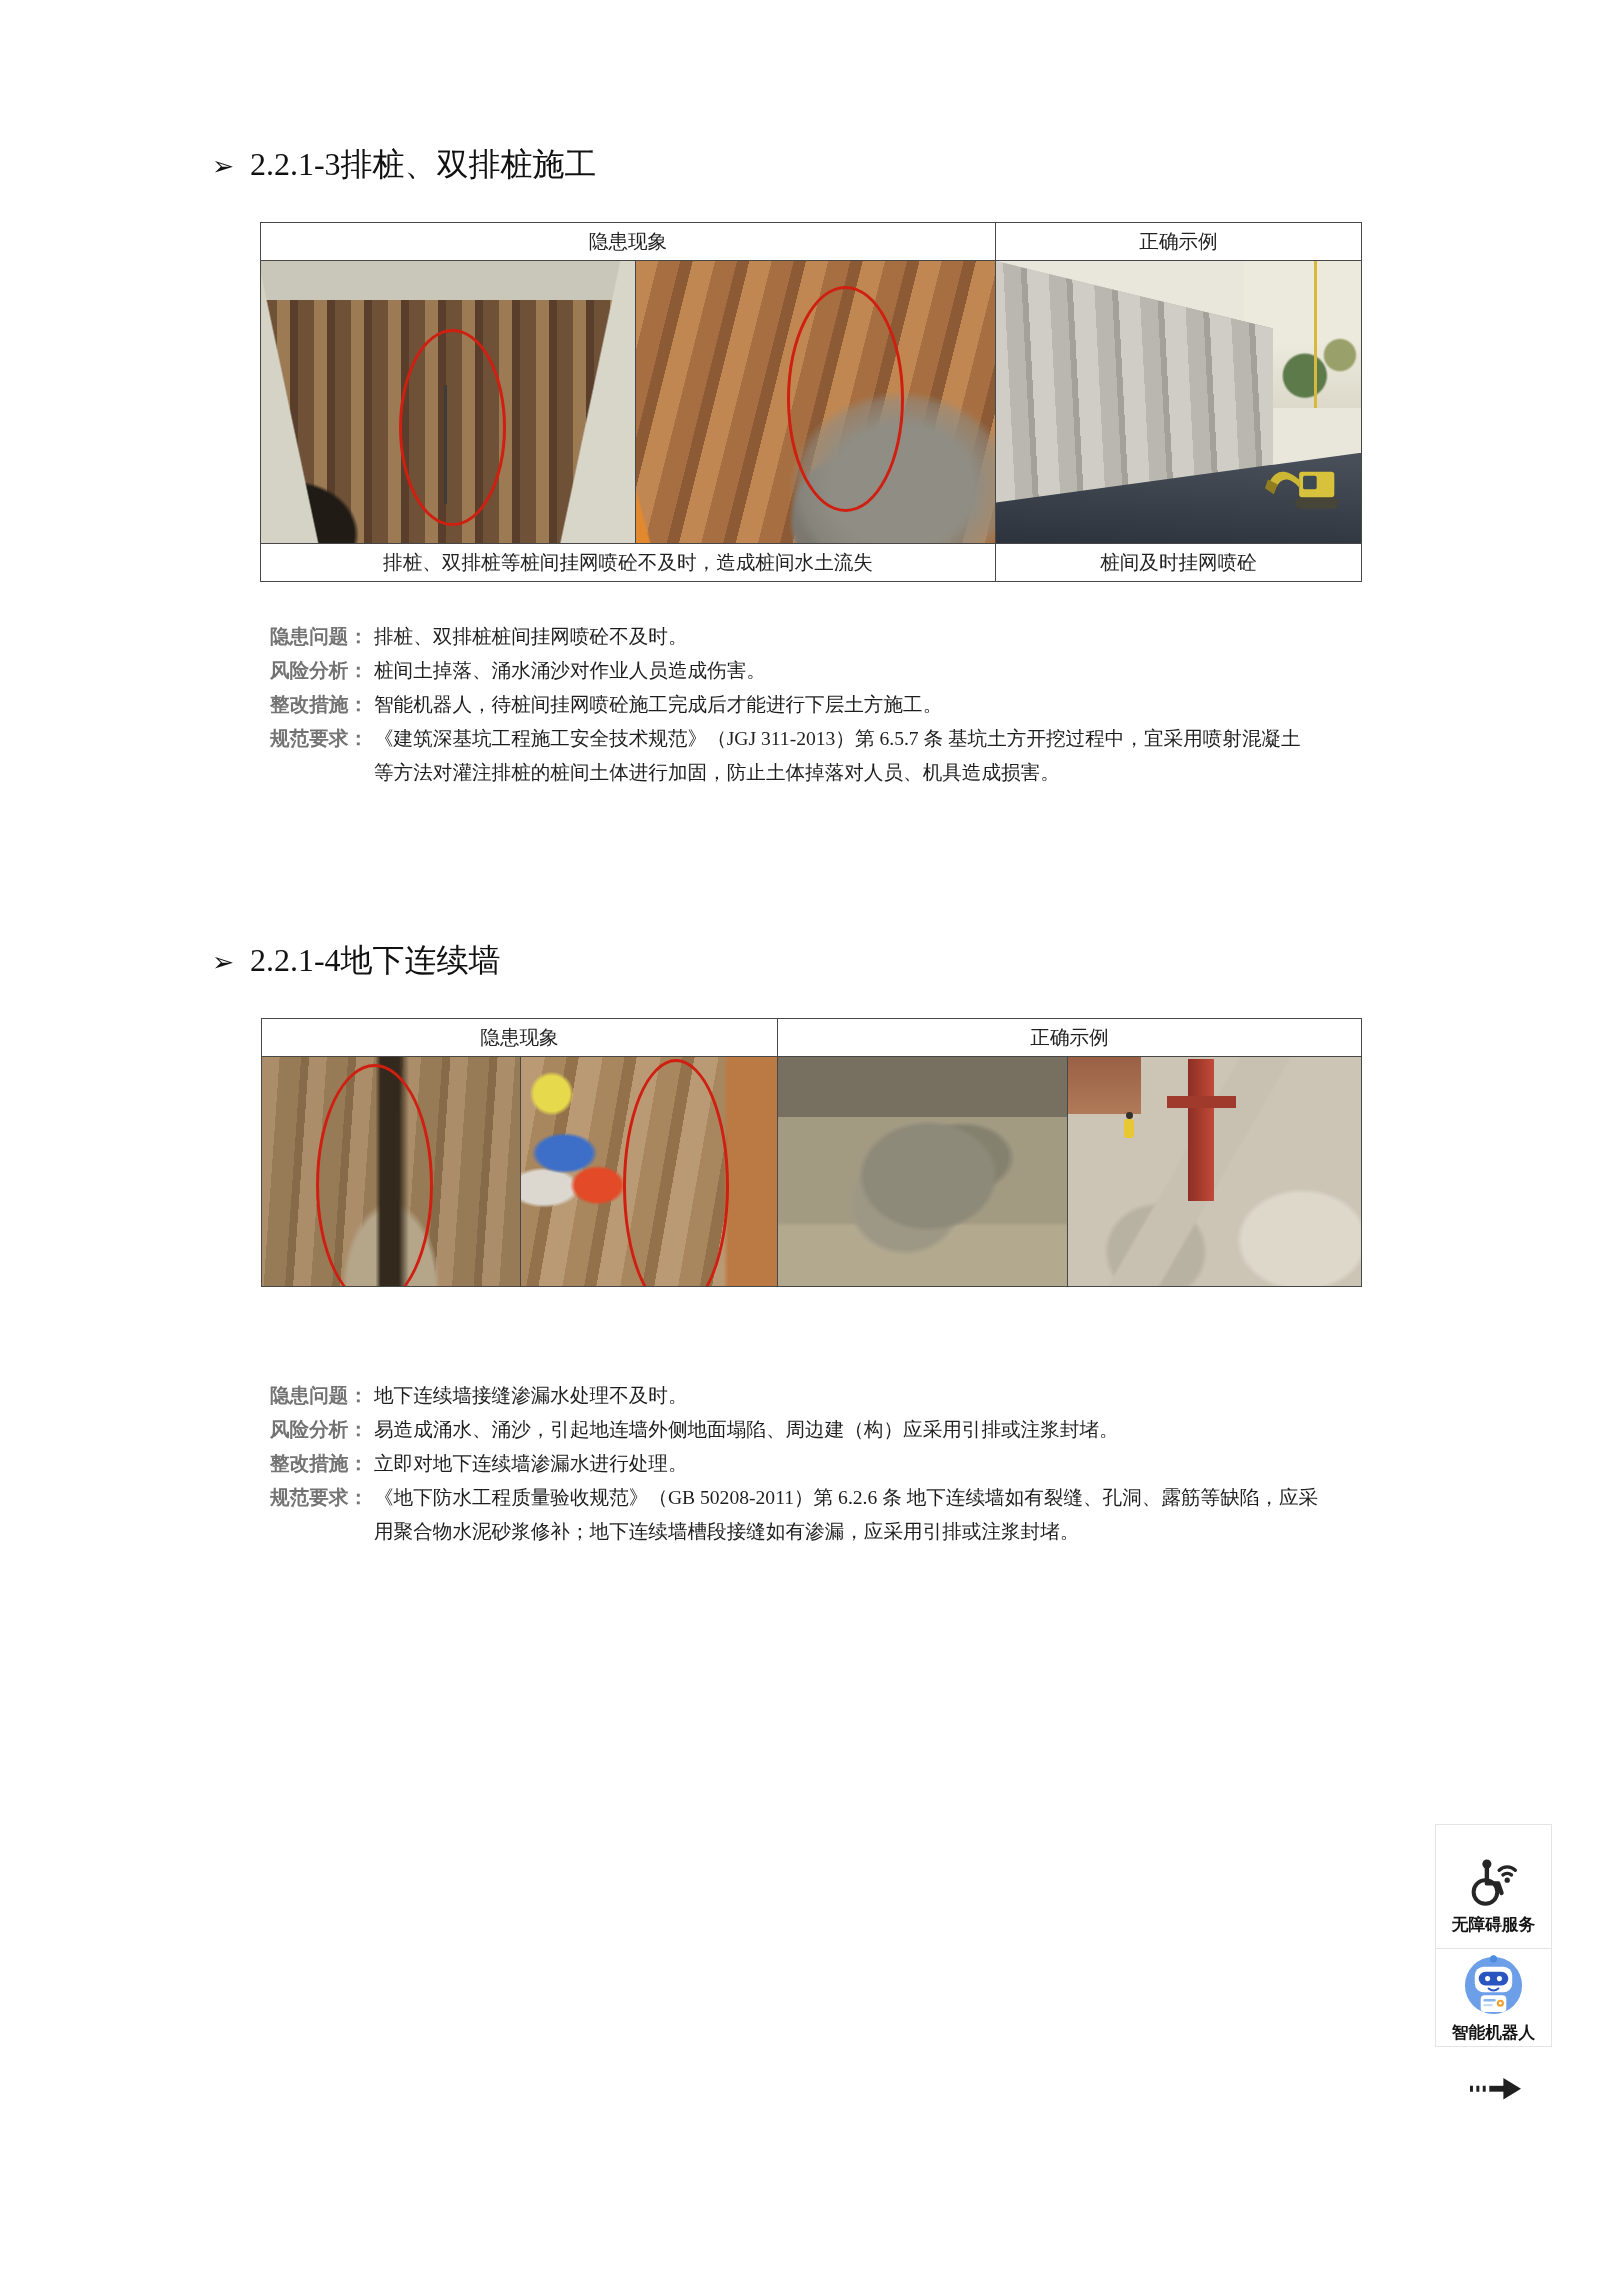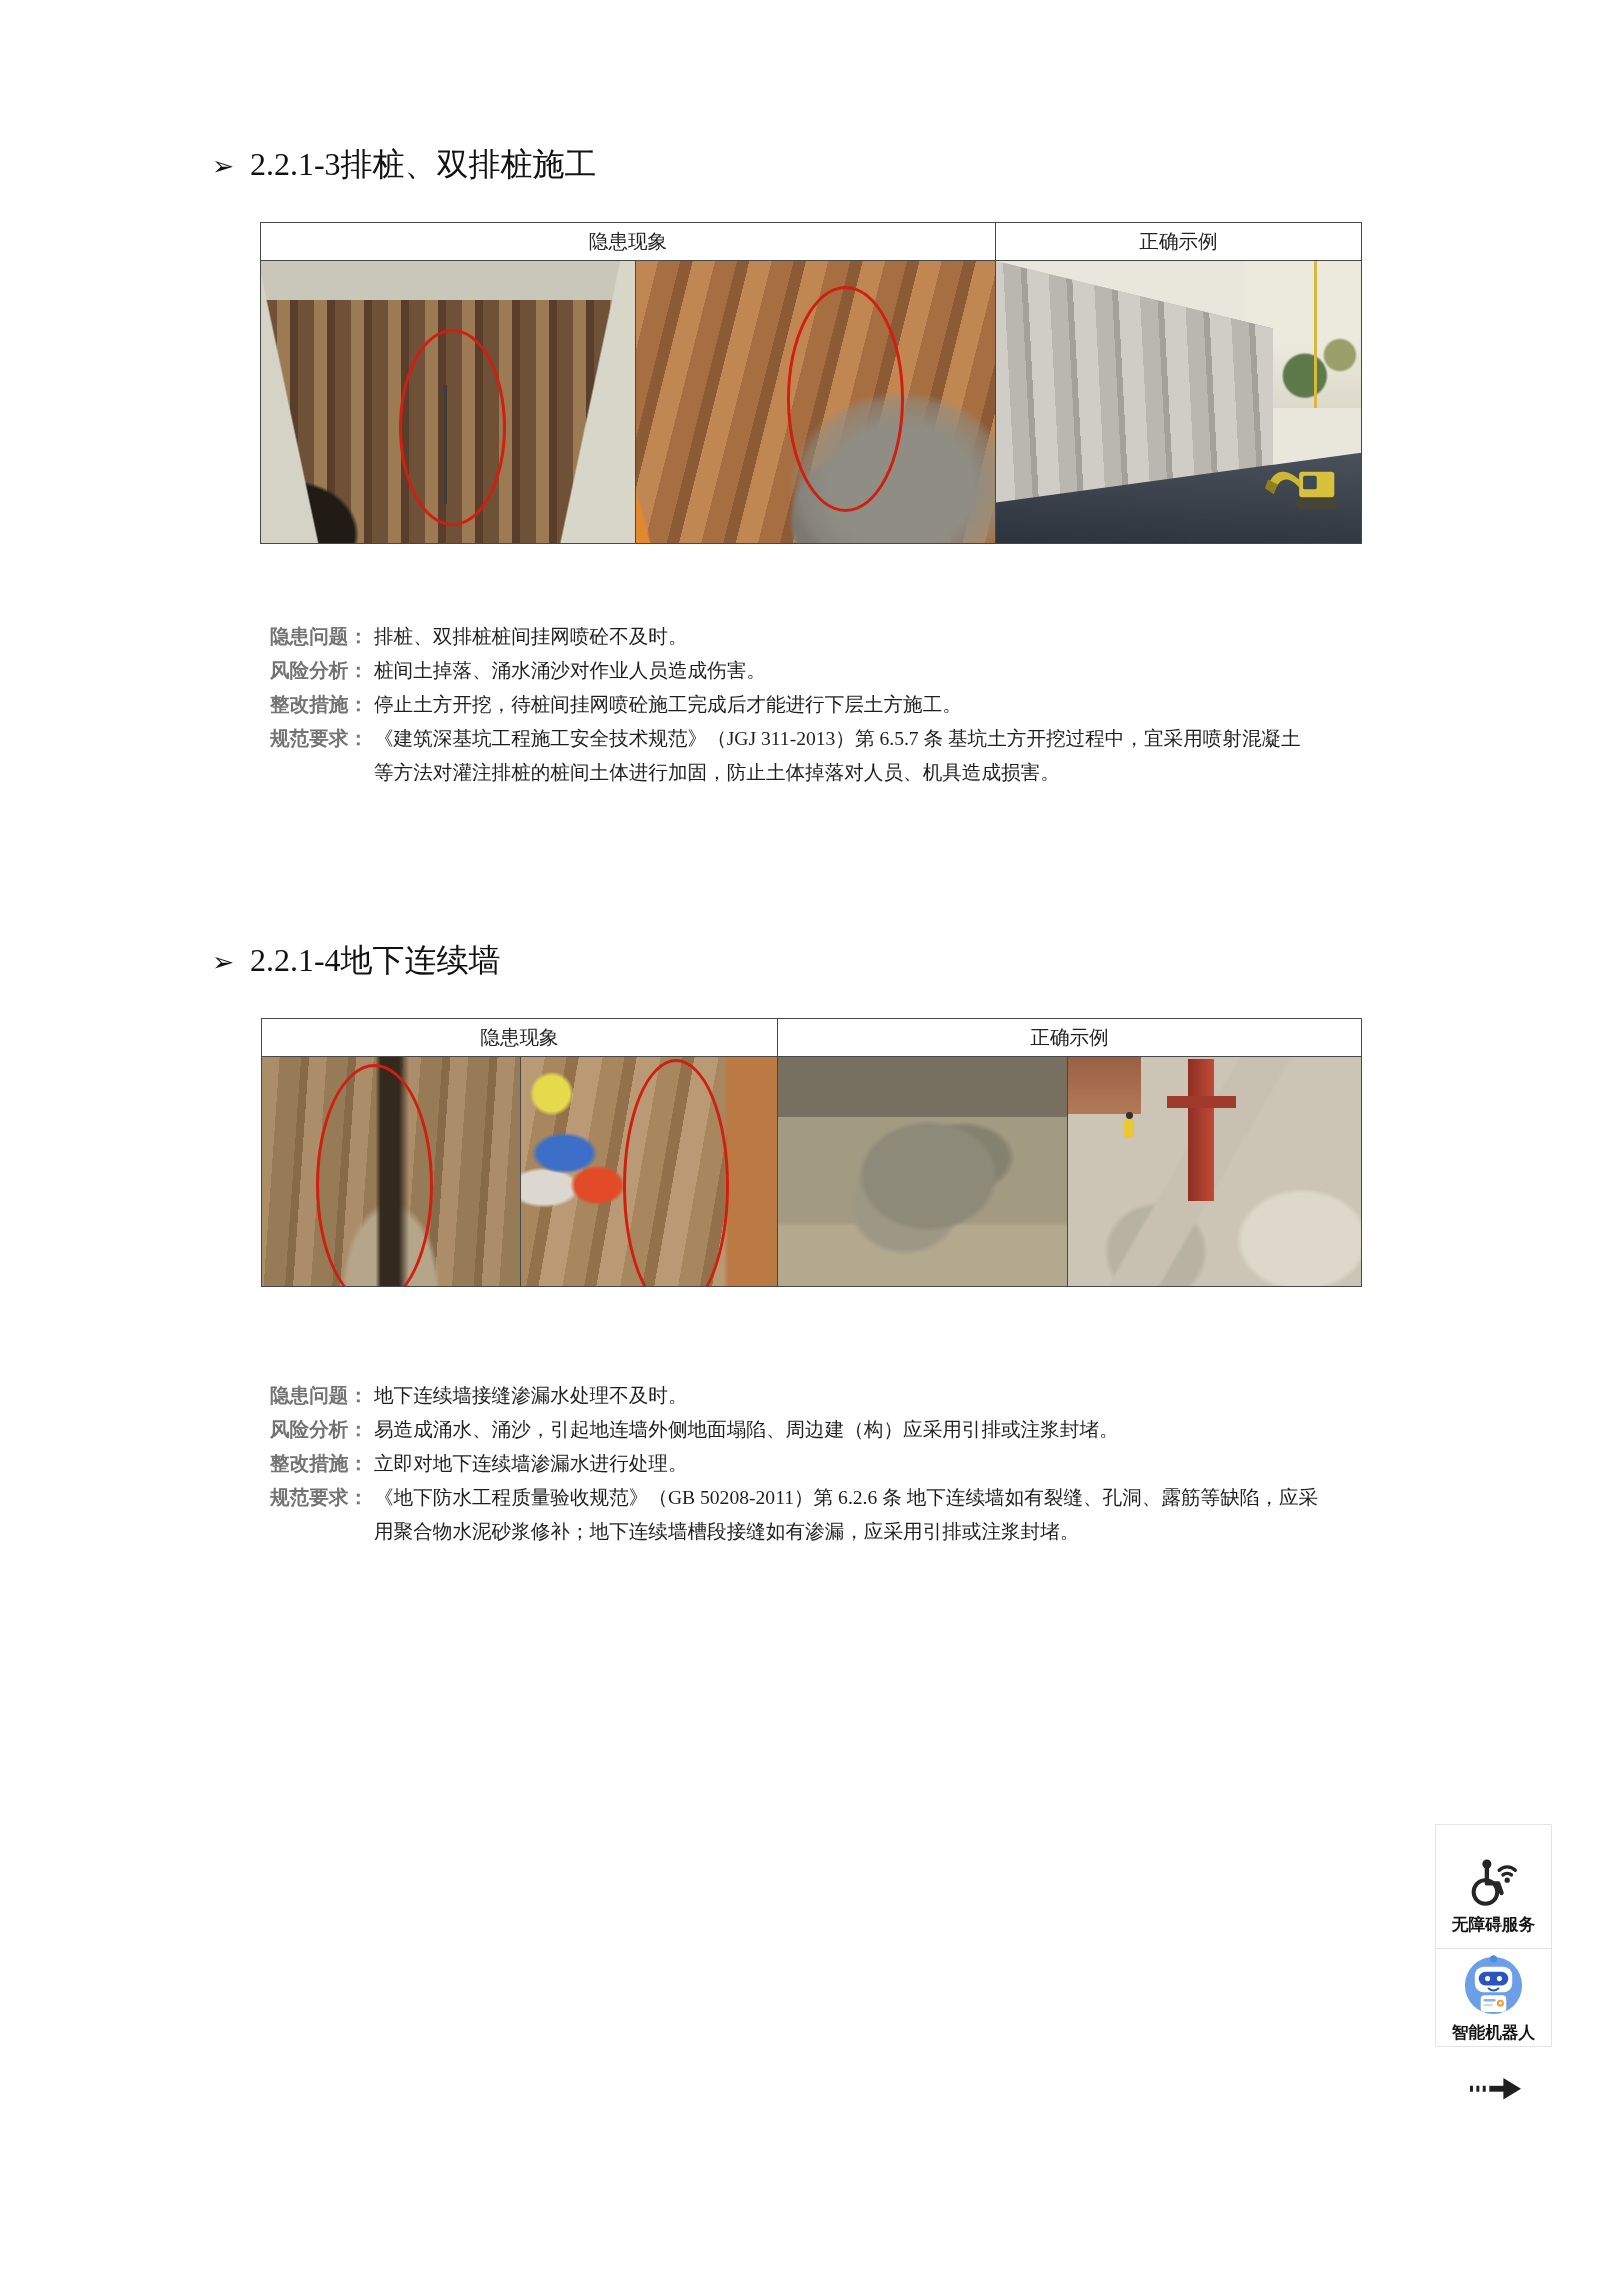--- a/index.html
+++ b/index.html
@@ -161,35 +161,39 @@
         <svg width="82" height="65" viewBox="0 0 84 66" style="position:absolute;right:4%;bottom:10%;">
           <rect x="32" y="48" width="44" height="12" rx="6" fill="#474538"></rect>
           <rect x="36" y="22" width="36" height="26" rx="3" fill="#d9c23b"></rect>
           <rect x="40" y="26" width="14" height="14" rx="2" fill="#3d4a52"></rect>
           <path d="M36 30 C 22 18, 12 20, 6 32 L 13 37 C 18 28, 26 27, 36 38 Z" fill="#cdb835"></path>
           <path d="M4 30 l10 5 l-4 10 l-9 -6 z" fill="#8f7d20"></path>
         </svg>
       </div>
     </td>
   </tr>
+  <tr>
+    <td class="cap" colspan="2">排桩、双排桩等桩间挂网喷砼不及时，造成桩间水土流失</td>
+    <td class="cap">桩间及时挂网喷砼</td>
+  </tr>
 </tbody>
   </table>
 
 <div class="details" id="details1">
   <div class="detail-row">
     <span class="detail-label">隐患问题：</span>
     <span class="detail-text">排桩、双排桩桩间挂网喷砼不及时。</span>
   </div>
   <div class="detail-row">
     <span class="detail-label">风险分析：</span>
     <span class="detail-text">桩间土掉落、涌水涌沙对作业人员造成伤害。</span>
   </div>
   <div class="detail-row">
     <span class="detail-label">整改措施：</span>
-    <span class="detail-text">停止土方开挖，待桩间挂网喷砼施工完成后才能进行下层土方施工。</span>
+    <span class="detail-text">智能机器人，待桩间挂网喷砼施工完成后才能进行下层土方施工。</span>
   </div>
   <div class="detail-row">
     <span class="detail-label">规范要求：</span>
     <span class="detail-text"><span>《建筑深基坑工程施工安全技术规范》（JGJ 311-2013）第 6.5.7 条 基坑土方开挖过程中，宜采用喷射混凝土</span><br><span>等方法对灌注排桩的桩间土体进行加固，防止土体掉落对人员、机具造成损害。</span></span>
   </div>
 </div>
 
 <div class="sec-heading" id="heading2">
   <span class="bullet">➢</span>
   <span>2.2.1-4地下连续墙</span>

